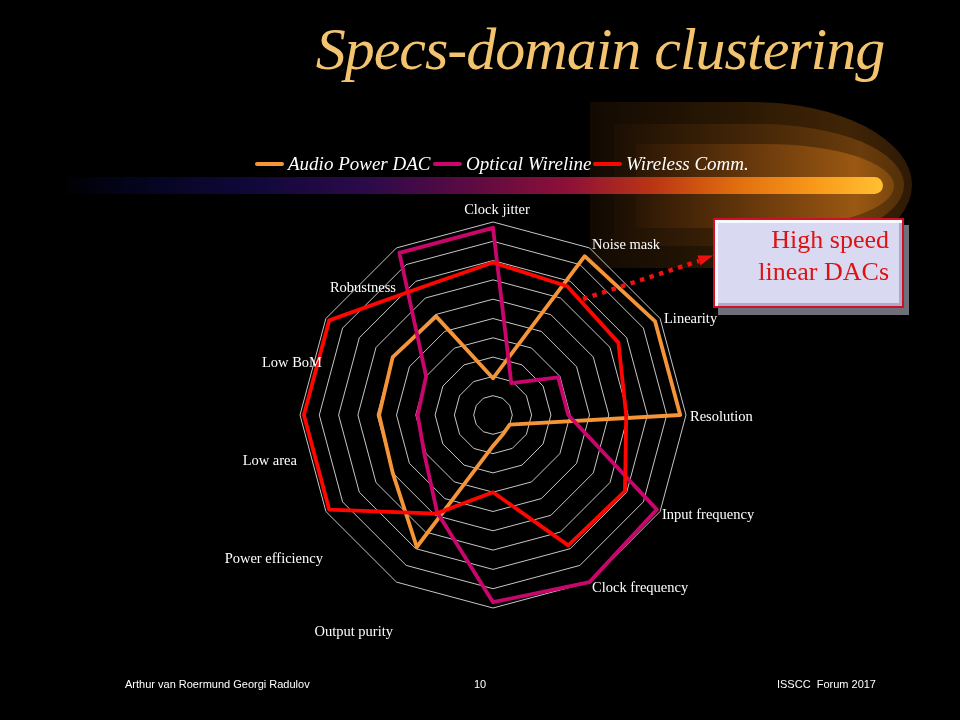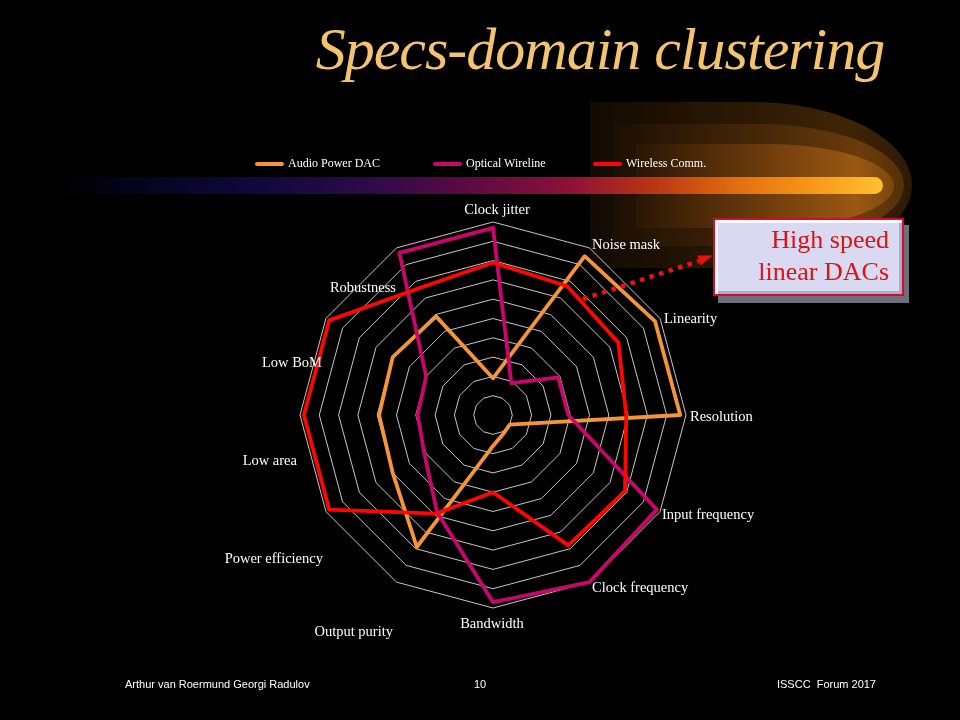--- a/index.html
+++ b/index.html
@@ -17,37 +17,37 @@
           background:linear-gradient(90deg,#1c0f03,#4a2a08 55%,#6b3c0c 85%,#533008);}
   #comet3{left:636px;top:144px;width:258px;height:84px;
           background:linear-gradient(90deg,#2a1604,#6e3c0c 50%,#9a5812 85%,#7c480e);}
   #comet-band{position:absolute;left:54px;top:177px;width:829px;height:17px;
           border-radius:0 9px 9px 0;
           background:linear-gradient(90deg,#000 0%,#04041e 10%,#10083a 24%,#2c0a4a 38%,
                      #5c0a42 50%,#8d1038 62%,#b93414 72%,#e06c0e 82%,#f99a1a 92%,#ffc033 100%);}
   
   .legend-item{position:absolute;top:155px;height:17px;display:flex;align-items:center;}
   .legend-swatch{display:inline-block;width:29px;height:4px;border-radius:2px;margin-right:4px;}
-  .legend-label{color:var(--text-white,#fff);font-size:12px;white-space:nowrap;}
+  .legend-label{color:var(--text-white,#fff);font-size:19px;white-space:nowrap;font-style:italic;}
   
   #radar{position:absolute;left:0;top:0;}
   .ring{fill:none;stroke:var(--grid,#E8E8E8);stroke-width:1;opacity:.85;}
   .series{fill:none;stroke-width:3.8;stroke-linejoin:round;stroke-linecap:round;}
   .axis-label{position:absolute;color:var(--text-white,#fff);font-size:14.5px;white-space:nowrap;}
   .al-c{width:200px;text-align:center;}
   .al-r{text-align:right;margin-top:44px;}
   
   #arrow-svg{position:absolute;left:0;top:0;}
   
   .callout{position:absolute;background:var(--callout-bg,#D9DAF1);
            border:2px solid var(--callout-border,#D01020);
            box-shadow:inset 3px 3px 0 #f8f8ff,inset -3px -3px 0 #a9aacd,5px 7px 0 #6f6f7a;
            color:var(--callout-red,#DE1212);font-size:26px;line-height:32px;
            text-align:right;padding:4px 13px 0 0;box-sizing:border-box;}
-  #callout-1{left:713px;top:218px;width:191px;height:78px;}
+  #callout-1{left:713px;top:218px;width:191px;height:90px;}
   #callout-2{left:760px;top:302px;width:145px;height:74px;}
   
   .footer{position:absolute;top:678px;color:var(--text-white,#fff);
           font-family:"Liberation Sans",sans-serif;font-size:11px;white-space:pre;}
   #footer-left{left:81px;margin-left:44px;}
   #footer-center{left:480px;transform:translateX(-50%);}
   #footer-right{right:84px;}
 </style>
 </head>
 <body>
@@ -89,21 +89,20 @@
       <polygon points="493.0,227.8 511.3,383.2 558.2,377.4 568.3,415.0 656.8,509.6 589.5,582.1 493.0,602.2 437.0,511.9 424.5,454.6 417.7,415.0 426.1,376.4 399.4,252.9" class="series" stroke="#C9066B"></polygon>
       <polygon points="493.0,262.5 567.3,286.3 618.4,342.6 626.2,415.0 625.0,491.2 568.3,545.4 493.0,492.2 436.1,513.6 329.2,509.6 303.9,415.0 329.2,320.4 419.7,288.0" class="series" stroke="#FF0600"></polygon>
     </svg>
 
   <div class="axis-label al-c" style="left:397px;top:201px">Clock jitter</div>
   <div class="axis-label" style="left:592px;top:236px">Noise mask</div>
   <div class="axis-label" style="left:664px;top:310px">Linearity</div>
   <div class="axis-label" style="left:690px;top:408px">Resolution</div>
   <div class="axis-label" style="left:662px;top:506px">Input frequency</div>
   <div class="axis-label" style="left:592px;top:579px">Clock frequency</div>
-  <div class="axis-label al-c" style="left:392px;top:615px">Bandwidth</div>
   <div class="axis-label al-r" style="right:567px;top:579px">Output purity</div>
   <div class="axis-label al-r" style="right:637px;top:506px">Power efficiency</div>
   <div class="axis-label al-r" style="right:663px;top:408px">Low area</div>
   <div class="axis-label al-r" style="right:638px;top:310px">Low BoM</div>
   <div class="axis-label al-r" style="right:564px;top:235px">Robustness</div>
 
   <svg id="arrow-svg" width="960" height="720">
     <line id="arrow-line" x1="583" y1="299" x2="699" y2="261" stroke-width="4.5" stroke-dasharray="4.5 5.5" stroke="#ED1111"></line>
     <polygon id="arrow-head" points="713,255.5 700.5,265.5 697.5,255.5" fill="#ED1111"></polygon>
   </svg>

